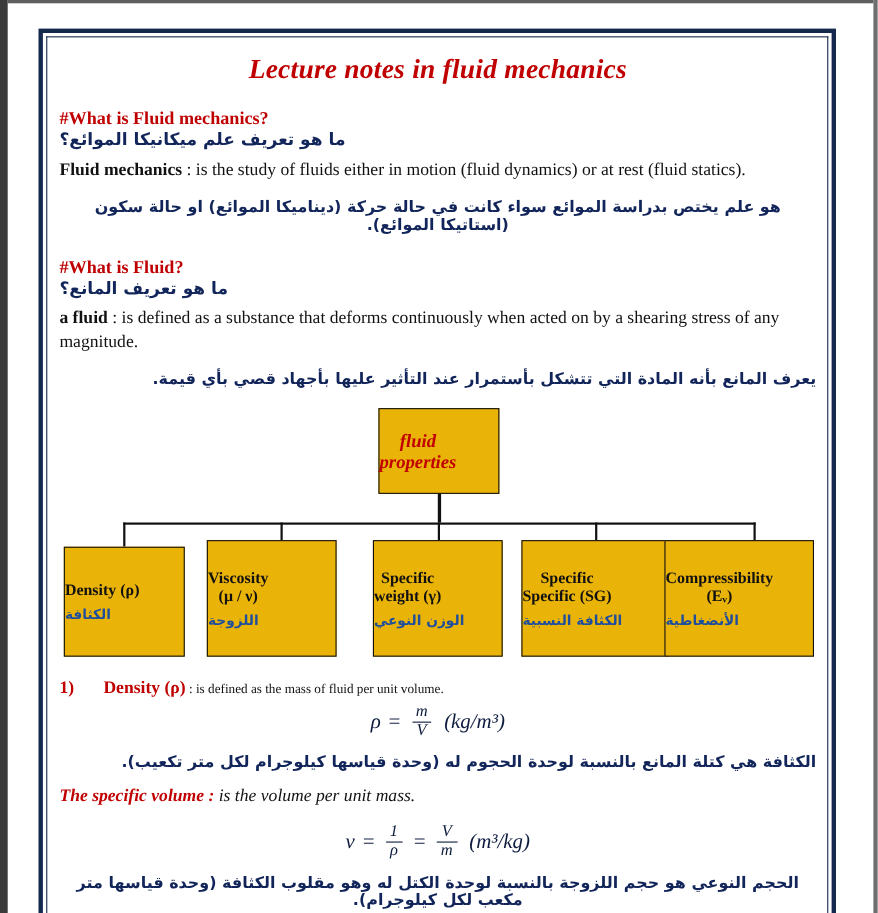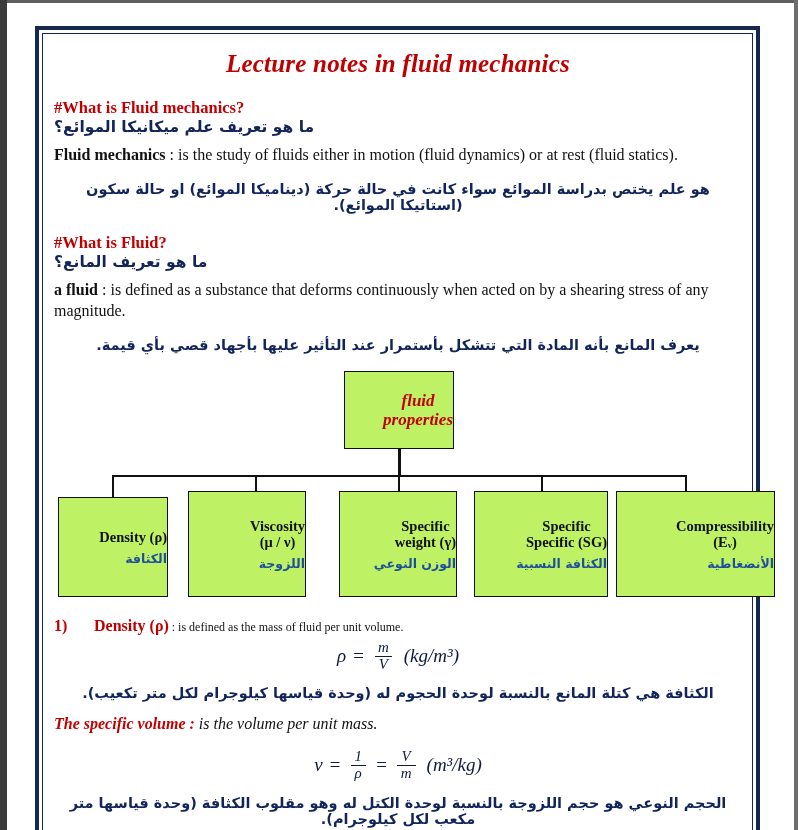--- a/index.html
+++ b/index.html
@@ -124,36 +124,36 @@
 
   .ar-line {
     color: #12255a;
     font-weight: bold;
     font-size: 14.5px;
     direction: rtl;
     text-align: center;
     margin-top: 11px;
     font-family: "DejaVu Sans", "Liberation Sans", sans-serif;
   }
-  .ar-line.center { text-align: center; }
+  .ar-line.center { text-align: right; }
 
   
   .diagram {
     position: relative;
     height: 230px;
     margin-top: 18px;
   }
   .node {
     position: absolute;
     border: 1.6px solid #111111;
-    background: #bef264;
+    background: #eab308;
     box-sizing: border-box;
     display: flex;
     flex-direction: column;
-    align-items: flex-end;
+    align-items: flex-start;
     justify-content: center;
     text-align: center;
   }
   .root-node {
     left: 290px;
     top: 0px;
     width: 110px;
     height: 78px;
   }
   .root-label {
@@ -331,21 +331,21 @@
       </div>
 
       <div class="node" style="left:420px; top:120px; width:134px; height:106px;">
         <div class="leaf-en">
           <span>Specific</span><br>
           <span>Specific (SG)</span>
         </div>
         <div class="leaf-ar">الكثافة النسبية</div>
       </div>
 
-      <div class="node" style="left:562px; top:120px; width:159px; height:106px;">
+      <div class="node" style="left:550px; top:120px; width:136px; height:106px;">
         <div class="leaf-en">
           <span>Compressibility</span><br>
           <span>(Eᵥ)</span>
         </div>
         <div class="leaf-ar">الأنضغاطية</div>
       </div>
 
     </div>
 
     <div class="item-row">

